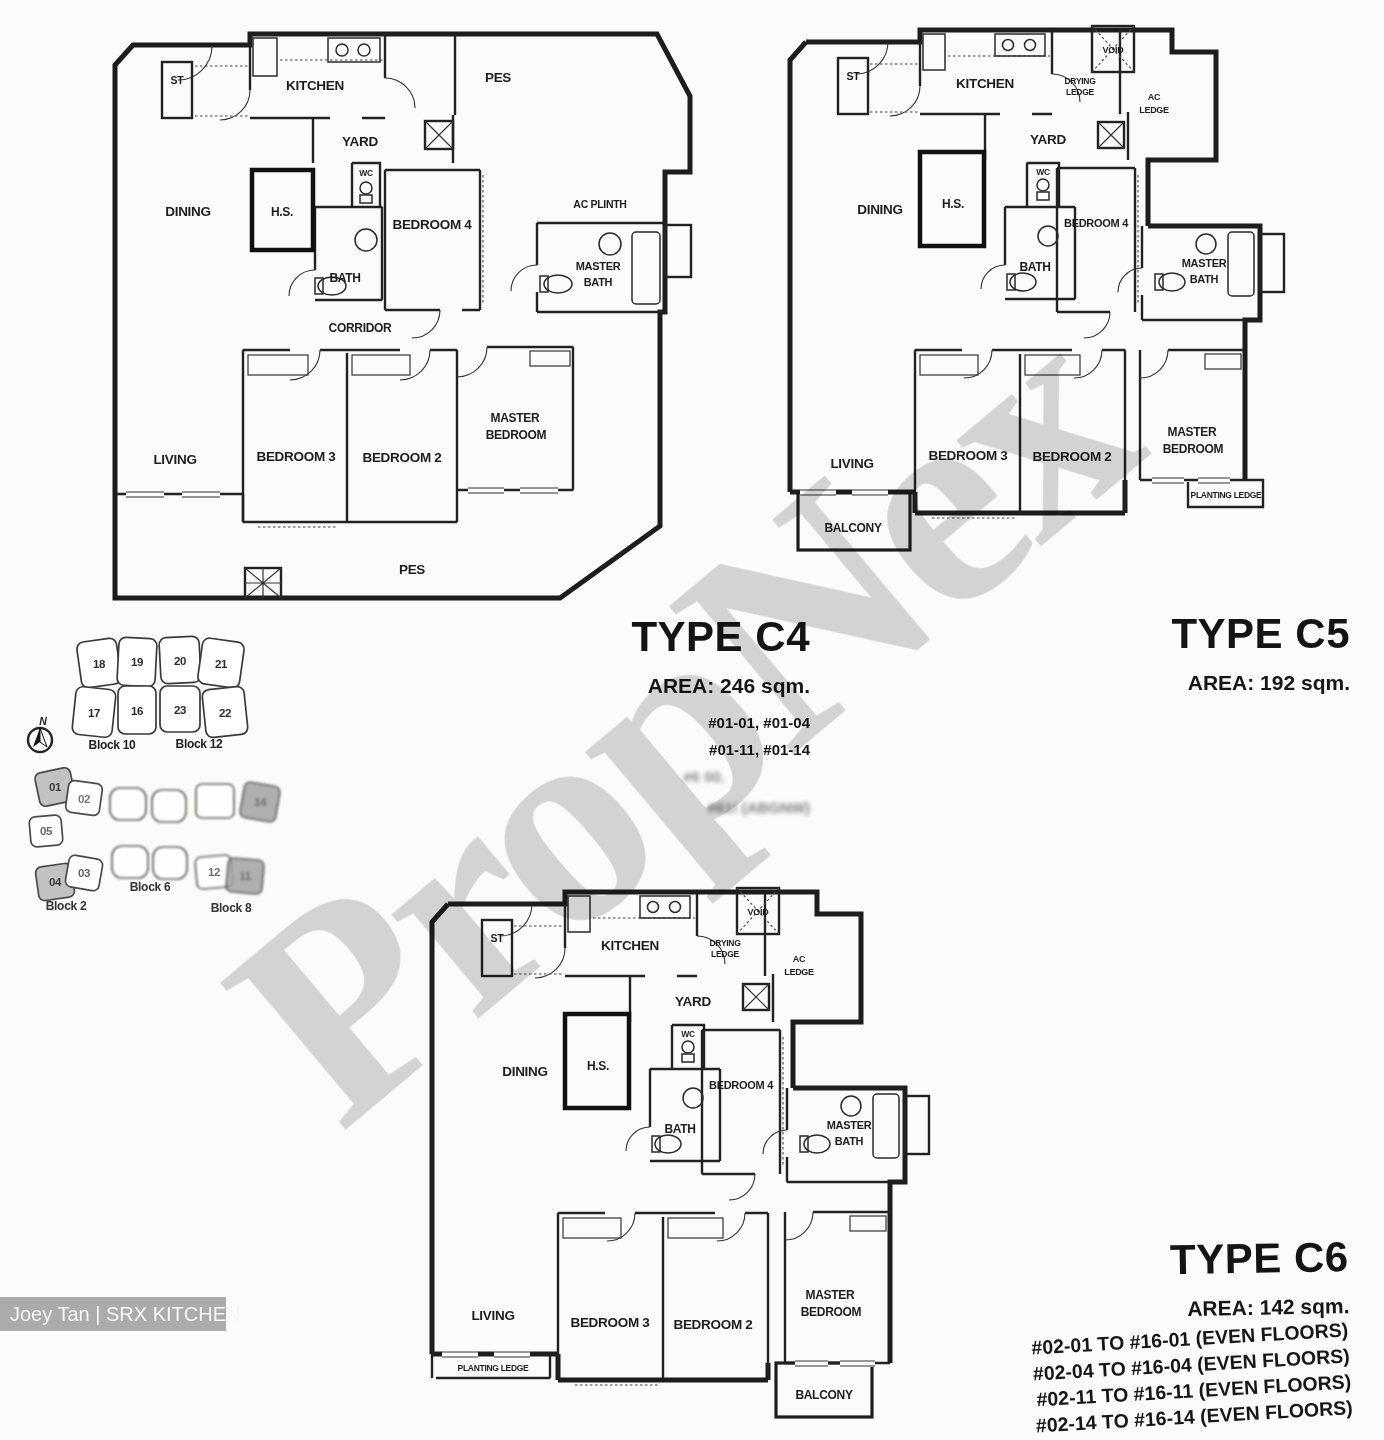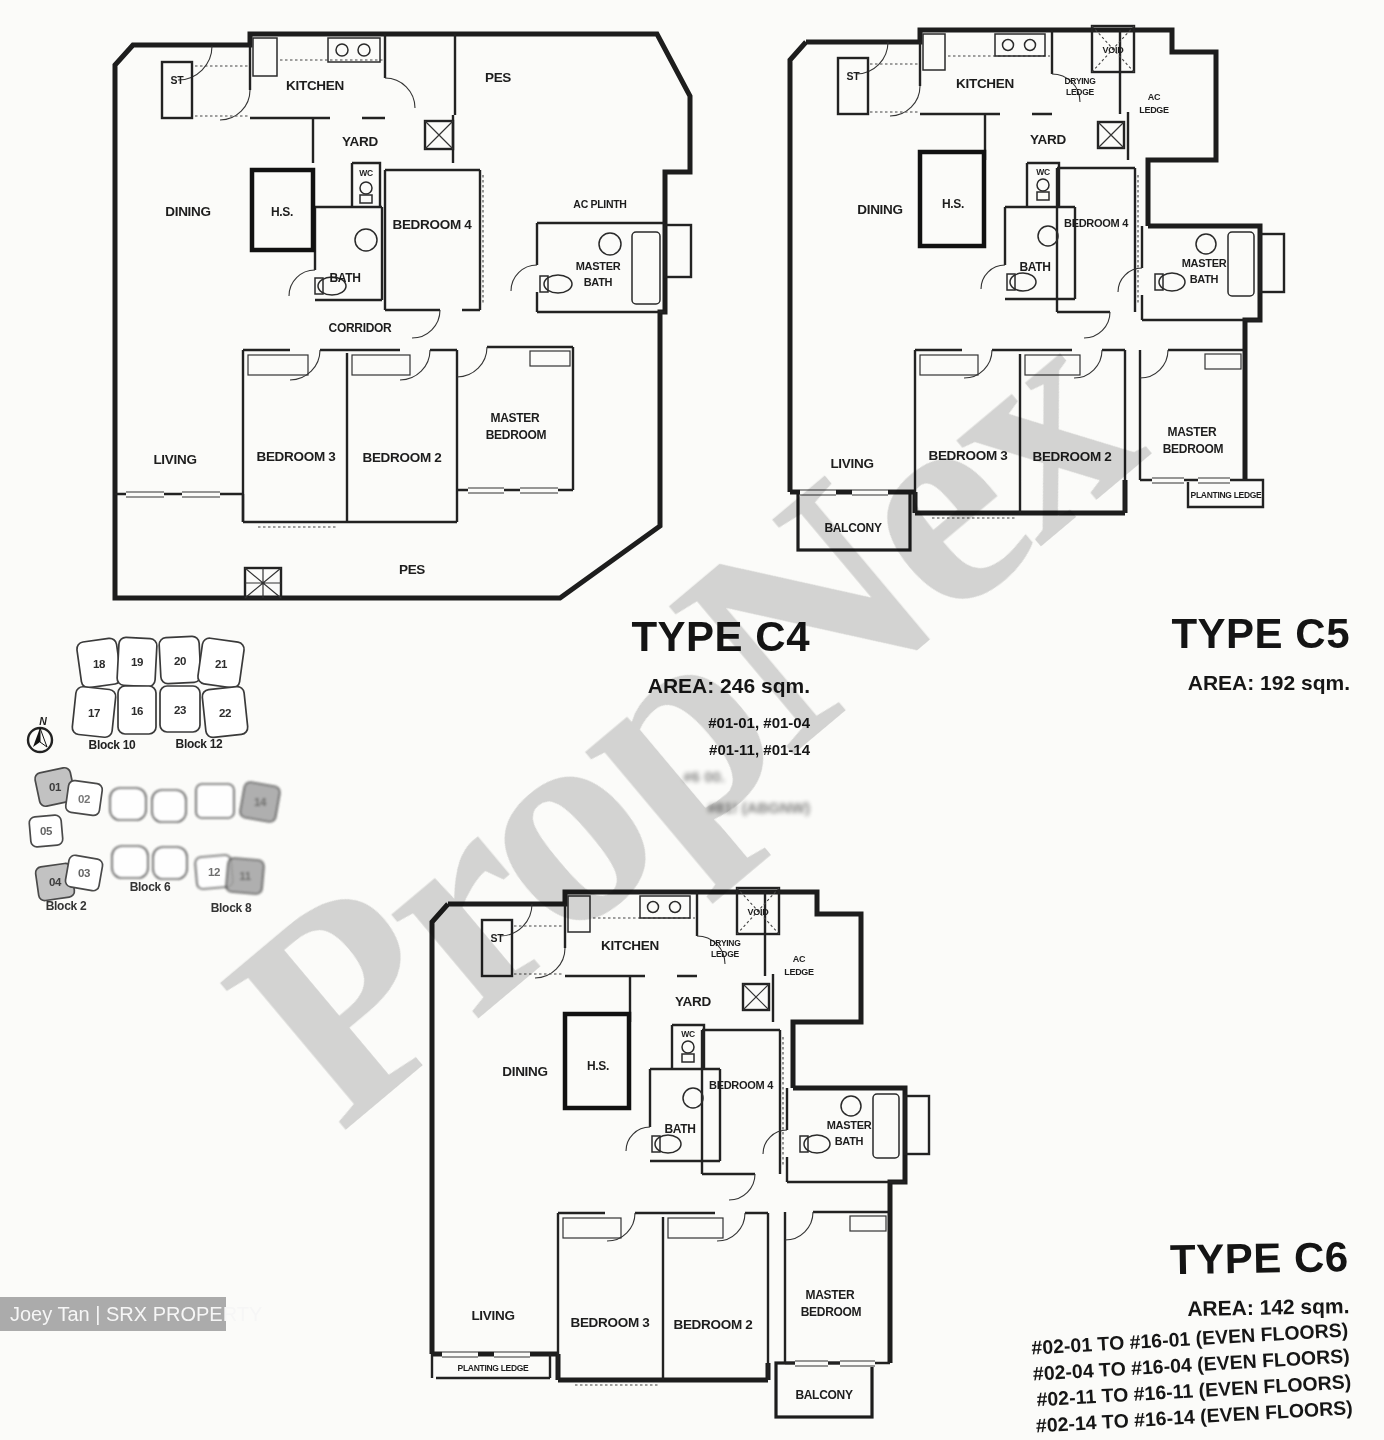--- a/index.html
+++ b/index.html
@@ -420,16 +420,16 @@
     <div class="t-units small tilt">
       <div>#02-01 TO #16-01 (EVEN FLOORS)</div>
       <div>#02-04 TO #16-04 (EVEN FLOORS)</div>
       <div>#02-11 TO #16-11 (EVEN FLOORS)</div>
       <div>#02-14 TO #16-14 (EVEN FLOORS)</div>
     </div>
   </div>
 
   <div class="watermark" style="color:#9a9a9a">PropNex</div>
   <div class="credit">
-    <span>Joey Tan | SRX PROPERTY</span>
+    <span>Joey Tan | SRX KITCHEN</span>
   </div>
 
 </div>
 
 </body></html>

